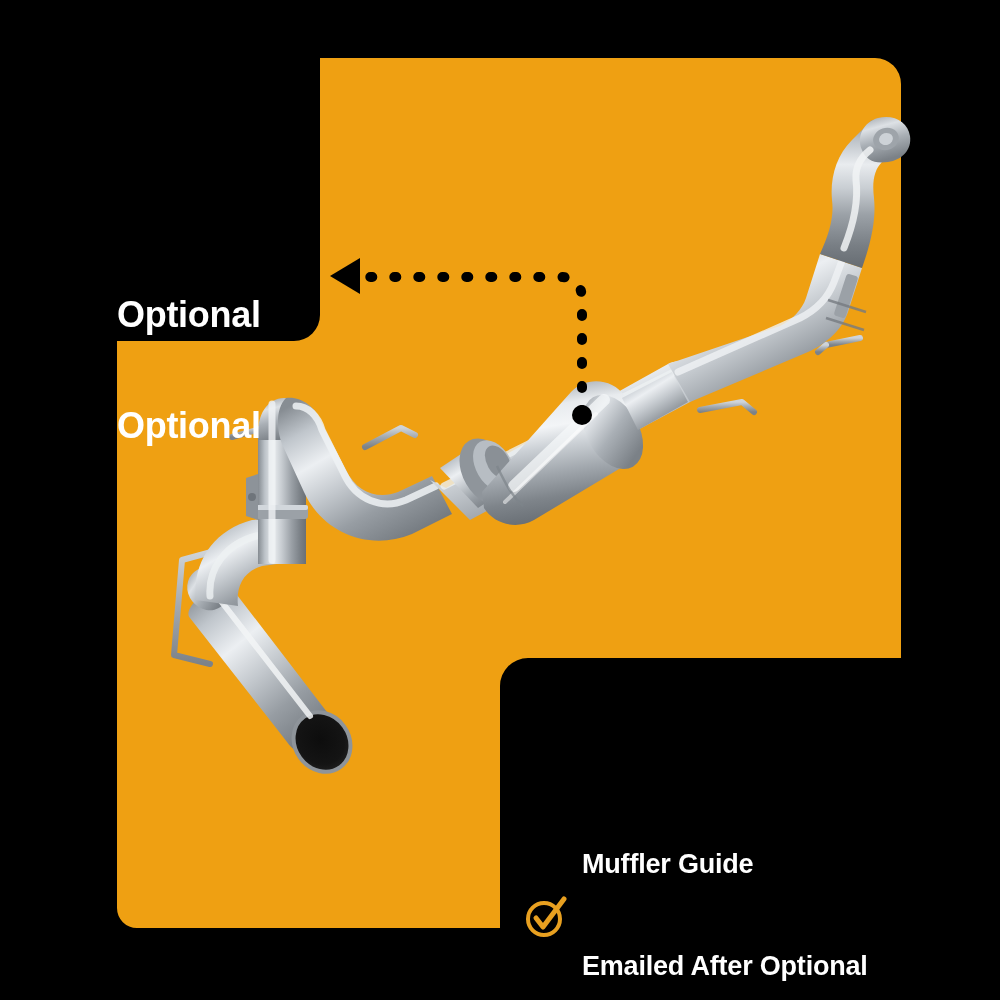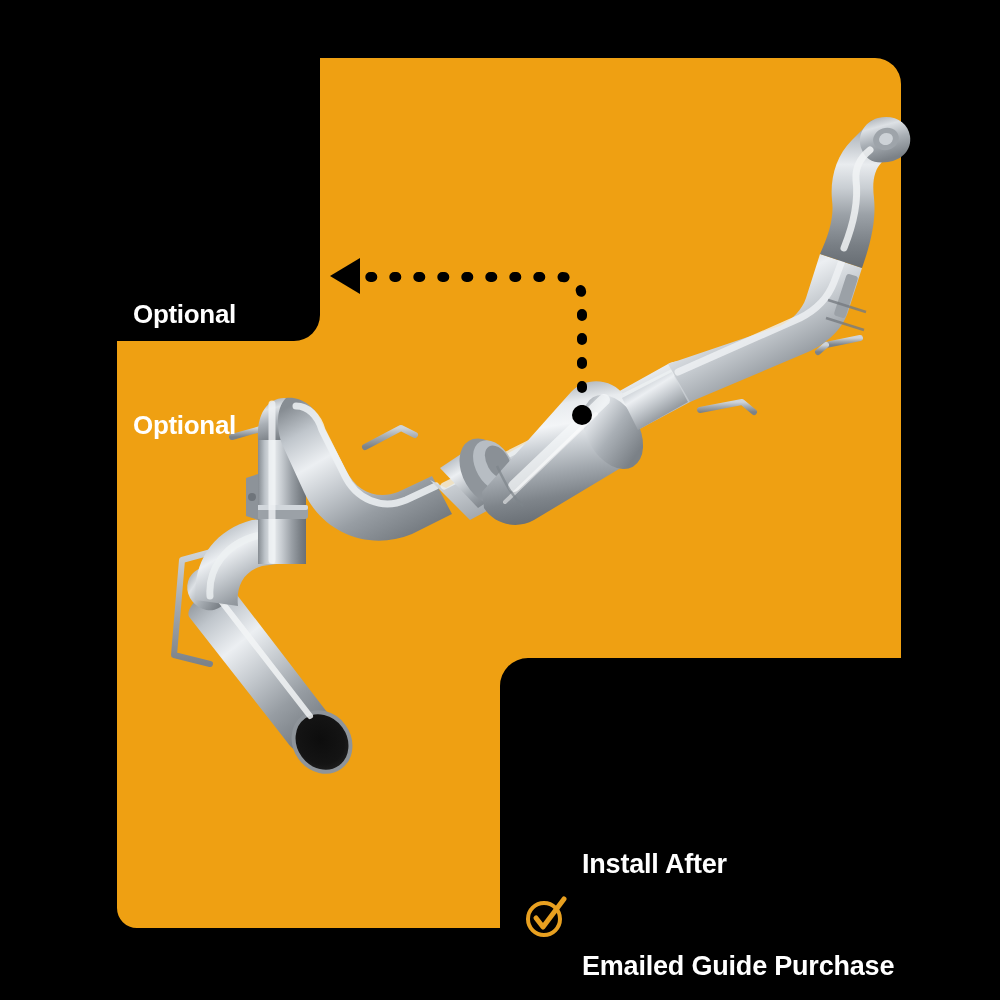--- a/index.html
+++ b/index.html
@@ -29,24 +29,24 @@
   #product-image {
     position: absolute;
     left: 0; top: 0;
     width: 1000px;
     height: 1000px;
     pointer-events: none;
   }
   
   #callout-label {
     position: absolute;
-    left: 133px;
+    left: 117px;
     top: 222px;
     color: #ffffff;
-    font-size: 26px;
+    font-size: 36px;
     font-weight: bold;
     line-height: 37px;
     letter-spacing: -0.3px;
     white-space: pre;
   }
   
   #badge {
     position: absolute;
     left: 524px;
     top: 779px;
@@ -343,18 +343,18 @@
     <div>Optional</div>
     <div>Optional</div>
   </div>
 
   <div id="badge">
     <svg id="badge-icon" viewBox="0 0 44 44">
       <circle cx="20" cy="24" r="16" fill="none" stroke="#E8A020" stroke-width="4"></circle>
       <path d="M 12 23 L 19 32 L 40 4" fill="none" stroke="#E8A020" stroke-width="5" stroke-linecap="round" stroke-linejoin="round"></path>
     </svg>
     <div id="badge-text">
-      <div>Install After</div>
-      <div>Emailed Guide Purchase</div>
+      <div>Muffler Guide</div>
+      <div>Emailed After Optional</div>
     </div>
   </div>
 
 </div>
 
 </body></html>

